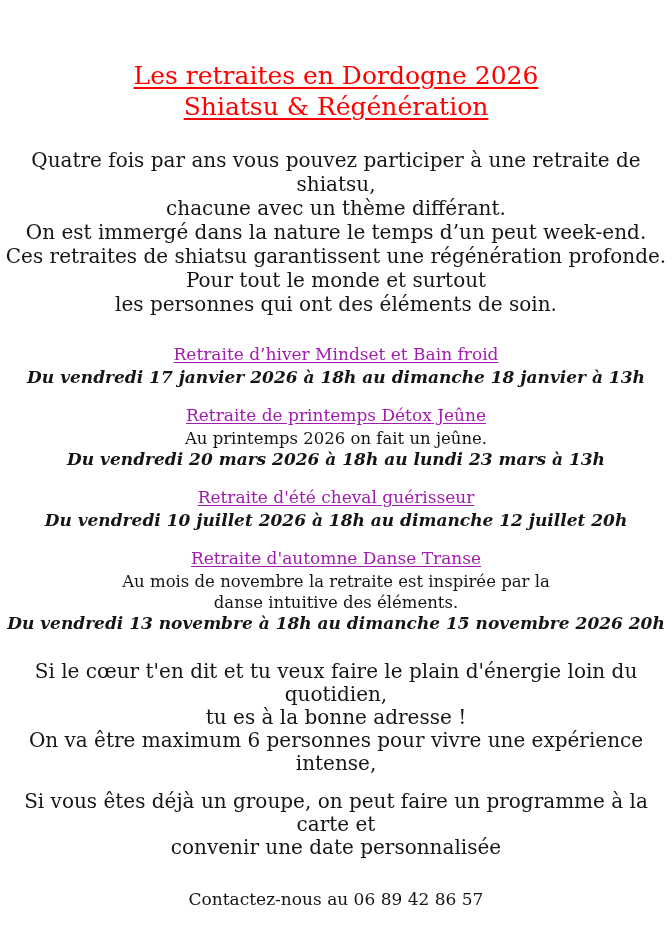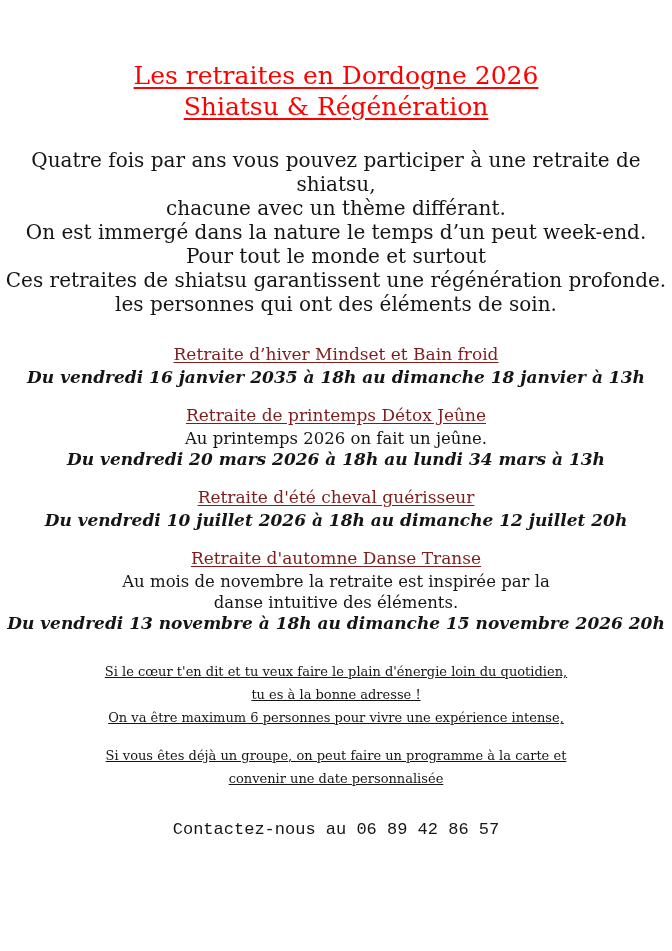--- a/index.html
+++ b/index.html
@@ -40,78 +40,76 @@
   .retreats {
     margin-top: 28px;
   }
   .retreat {
     margin-bottom: 17px;
     font-size: 16.5px;
     line-height: 21px;
   }
   .retreat-heading {
     display: inline-block;
-    color: #7f1d1d;
+    color: #a21caf;
     font-size: 17px;
     text-decoration: underline;
     text-underline-offset: 2px;
     margin-bottom: 2px;
   }
   .retreat-dates {
     font-weight: bold;
     font-style: italic;
     font-size: 17px;
   }
   .closing {
     margin-top: 26px;
-    font-size: 13px;
+    font-size: 20px;
     line-height: 23px;
-    text-decoration: underline;
   }
   .closing .para2 {
     margin-top: 15px;
   }
   .contact {
     margin-top: 30px;
     font-size: 17px;
-    font-family: Liberation Mono, monospace;
   }
 </style>
 </head>
 <body>
 
 <div class="page">
 
   <h1 class="title">
     <span class="title-line">Les retraites en Dordogne 2026</span>
     <span class="title-line">Shiatsu &amp; Régénération</span>
   </h1>
 
   <div class="intro">
     <div class="line">Quatre fois par ans vous pouvez participer à une retraite de shiatsu,</div>
     <div class="line">chacune avec un thème différant.</div>
     <div class="line">On est immergé dans la nature le temps d’un peut week-end.</div>
+    <div class="line">Ces retraites de shiatsu garantissent une régénération profonde.</div>
     <div class="line">Pour tout le monde et surtout</div>
-    <div class="line">Ces retraites de shiatsu garantissent une régénération profonde.</div>
     <div class="line">les personnes qui ont des éléments de soin.</div>
   </div>
 
   <div class="retreats">
 
     <section class="retreat">
       <div><span class="retreat-heading">Retraite d’hiver Mindset et Bain froid</span></div>
-      <div class="retreat-dates">Du vendredi 16 janvier 2035 à 18h au dimanche 18 janvier à 13h</div>
+      <div class="retreat-dates">Du vendredi 17 janvier 2026 à 18h au dimanche 18 janvier à 13h</div>
     </section>
 
     <section class="retreat">
       <div><span class="retreat-heading">Retraite de printemps Détox Jeûne</span></div>
       <div class="retreat-body">
         <div class="line">Au printemps 2026 on fait un jeûne.</div>
       </div>
-      <div class="retreat-dates">Du vendredi 20 mars 2026 à 18h au lundi 34 mars à 13h</div>
+      <div class="retreat-dates">Du vendredi 20 mars 2026 à 18h au lundi 23 mars à 13h</div>
     </section>
 
     <section class="retreat">
       <div><span class="retreat-heading">Retraite d'été cheval guérisseur</span></div>
       <div class="retreat-body">
       </div>
       <div class="retreat-dates">Du vendredi 10 juillet 2026 à 18h au dimanche 12 juillet 20h</div>
     </section>
 
     <section class="retreat">

